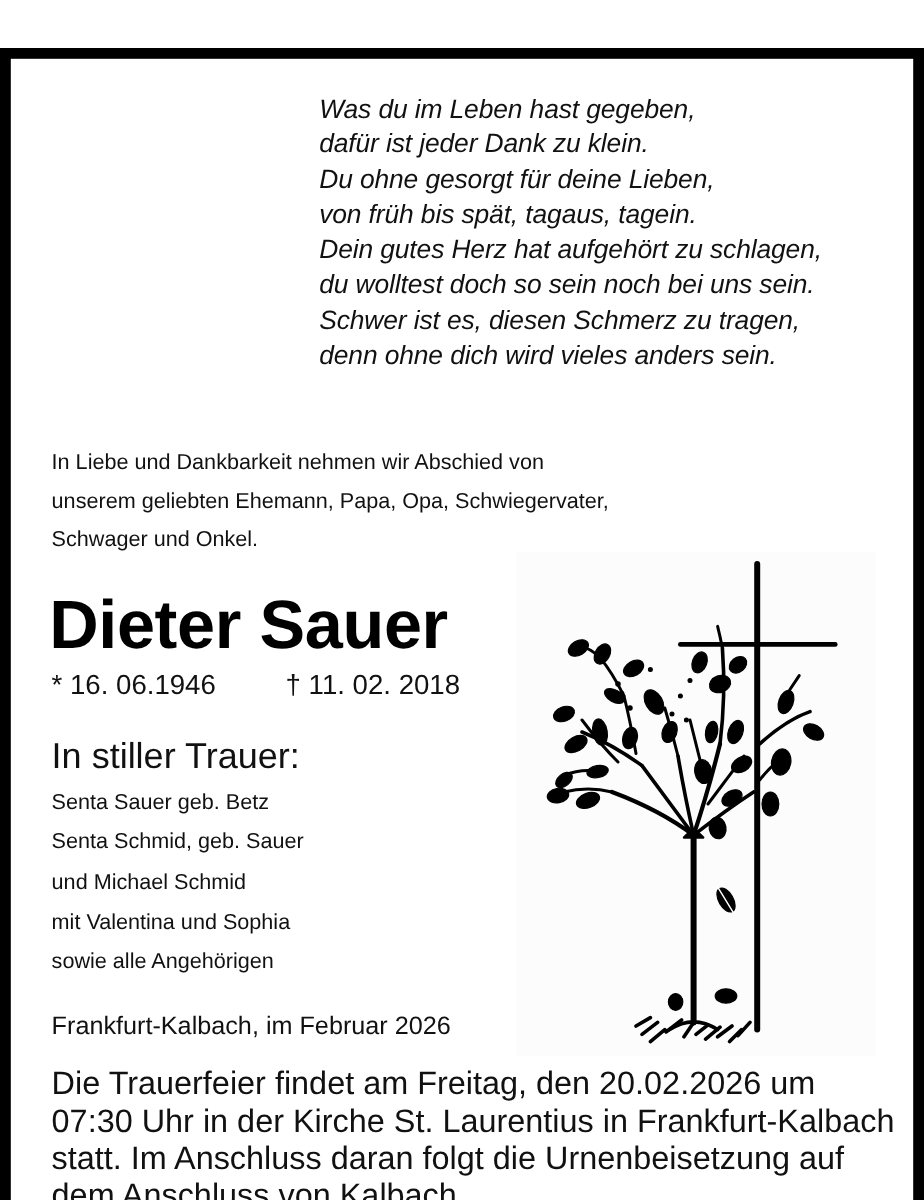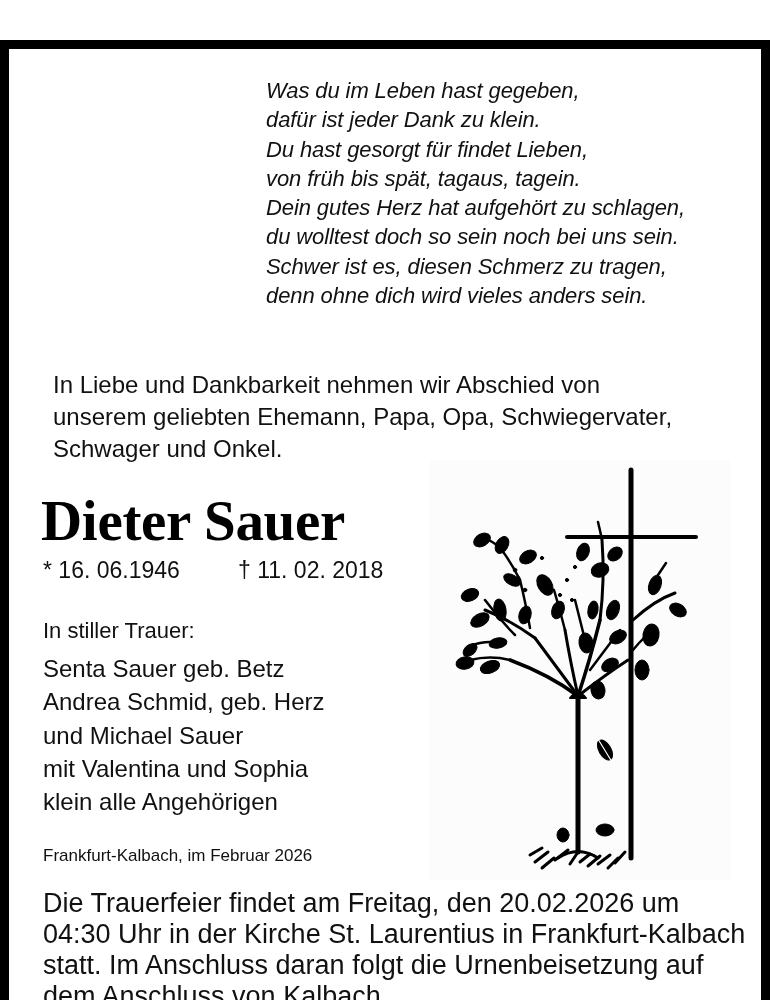--- a/index.html
+++ b/index.html
@@ -32,70 +32,69 @@
       font-style: italic;
       font-size: 22px;
       line-height: 29.3px;
       color: #111;
       letter-spacing: -0.1px;
     }
     .poem div { white-space: nowrap; }
 
     .intro {
       position: absolute;
-      left: 44px;
+      left: 34px;
       top: 320px;
-      font-size: 24px;
+      font-size: 18px;
       line-height: 32px;
       white-space: nowrap;
     }
     .name {
       position: absolute;
       left: 32px;
       top: 437px;
       font-size: 57px;
       font-weight: bold;
       line-height: 70px;
       color: #000;
       letter-spacing: -0.3px;
       white-space: nowrap;
-      font-family: Liberation Serif, serif;
     }
     .dates {
       position: absolute;
       left: 34px;
       top: 505px;
       font-size: 23px;
       line-height: 32px;
       white-space: nowrap;
     }
     .dates .born { position: absolute; left: 0; top: 0; }
     .dates .died { position: absolute; left: 195px; top: 0; }
 
     .mourning-label {
       position: absolute;
       left: 34px;
       top: 566px;
-      font-size: 22px;
+      font-size: 30px;
       line-height: 32px;
       white-space: nowrap;
     }
     .survivors {
       position: absolute;
       left: 34px;
       top: 603px;
-      font-size: 24px;
+      font-size: 18px;
       line-height: 33.3px;
       white-space: nowrap;
     }
     .place-date {
       position: absolute;
       left: 34px;
       top: 791px;
-      font-size: 17px;
+      font-size: 21px;
       line-height: 32px;
       white-space: nowrap;
     }
     .service {
       position: absolute;
       left: 34px;
       top: 839px;
       font-size: 27px;
       line-height: 31px;
       white-space: nowrap;
@@ -111,21 +110,21 @@
   </style>
 </head>
 <body>
 
 <div class="page">
   <div class="sheet">
 
     <div class="poem">
       <div>Was du im Leben hast gegeben,</div>
       <div>dafür ist jeder Dank zu klein.</div>
-      <div>Du hast gesorgt für findet Lieben,</div>
+      <div>Du ohne gesorgt für deine Lieben,</div>
       <div>von früh bis spät, tagaus, tagein.</div>
       <div>Dein gutes Herz hat aufgehört zu schlagen,</div>
       <div>du wolltest doch so sein noch bei uns sein.</div>
       <div>Schwer ist es, diesen Schmerz zu tragen,</div>
       <div>denn ohne dich wird vieles anders sein.</div>
     </div>
 
     <div class="intro">
       <div>In Liebe und Dankbarkeit nehmen wir Abschied von</div>
       <div>unserem geliebten Ehemann, Papa, Opa, Schwiegervater,</div>
@@ -136,31 +135,31 @@
 
     <div class="dates">
       <span class="born">* 16. 06.1946</span>
       <span class="died">† 11. 02. 2018</span>
     </div>
 
     <div class="mourning-label">In stiller Trauer:</div>
 
     <div class="survivors">
       <div>Senta Sauer geb. Betz</div>
-      <div>Andrea Schmid, geb. Herz</div>
-      <div>und Michael Sauer</div>
+      <div>Senta Schmid, geb. Sauer</div>
+      <div>und Michael Schmid</div>
       <div>mit Valentina und Sophia</div>
-      <div>klein alle Angehörigen</div>
+      <div>sowie alle Angehörigen</div>
     </div>
 
     <div class="place-date">Frankfurt-Kalbach, im Februar 2026</div>
 
     <div class="service">
       <div>Die Trauerfeier findet am Freitag, den 20.02.2026 um</div>
-      <div>04:30 Uhr in der Kirche St. Laurentius in Frankfurt-Kalbach</div>
+      <div>07:30 Uhr in der Kirche St. Laurentius in Frankfurt-Kalbach</div>
       <div>statt. Im Anschluss daran folgt die Urnenbeisetzung auf</div>
       <div>dem Anschluss von Kalbach.</div>
     </div>
 
     <div class="illustration">
       <svg width="300" height="420" viewBox="0 0 300 420" xmlns="http://www.w3.org/2000/svg">
 
         <rect x="0" y="0" width="300" height="420" fill="#fcfcfc"></rect>
         <g fill="#000" stroke="#000" stroke-linecap="round" stroke-linejoin="round">
 

